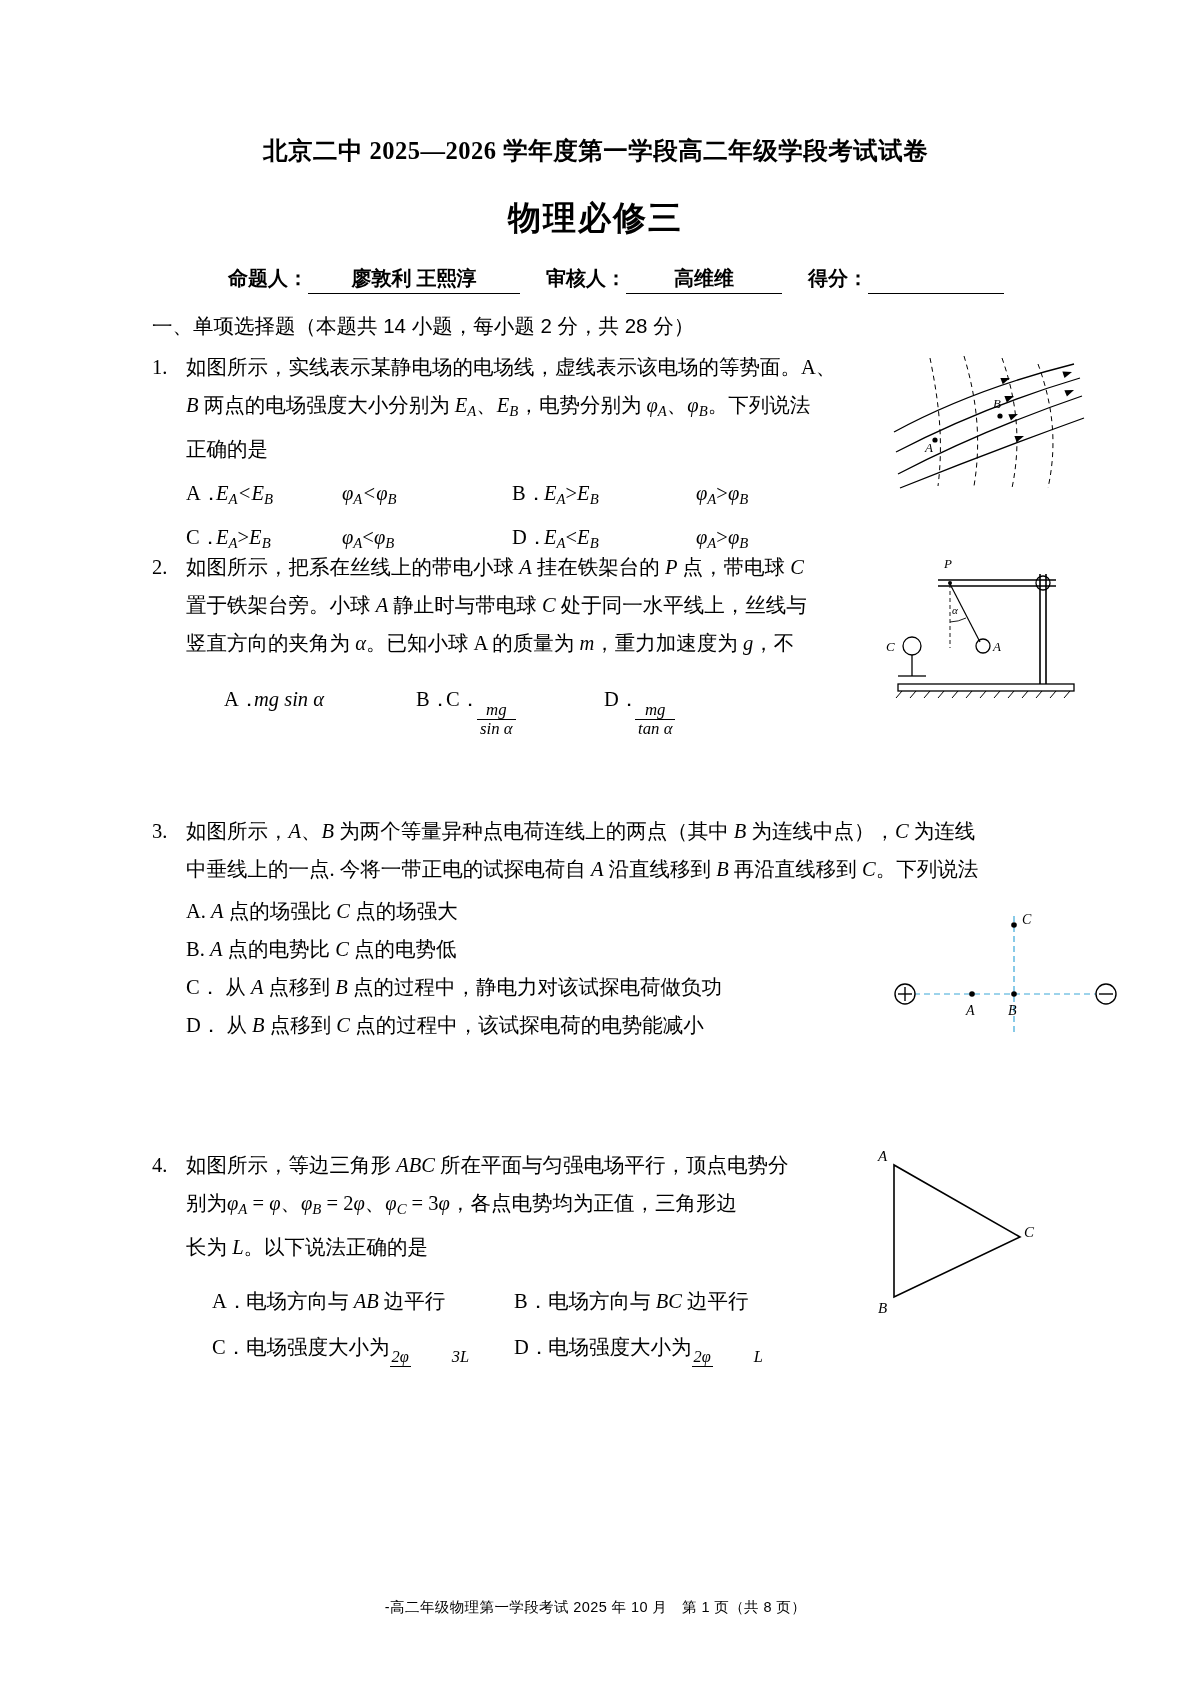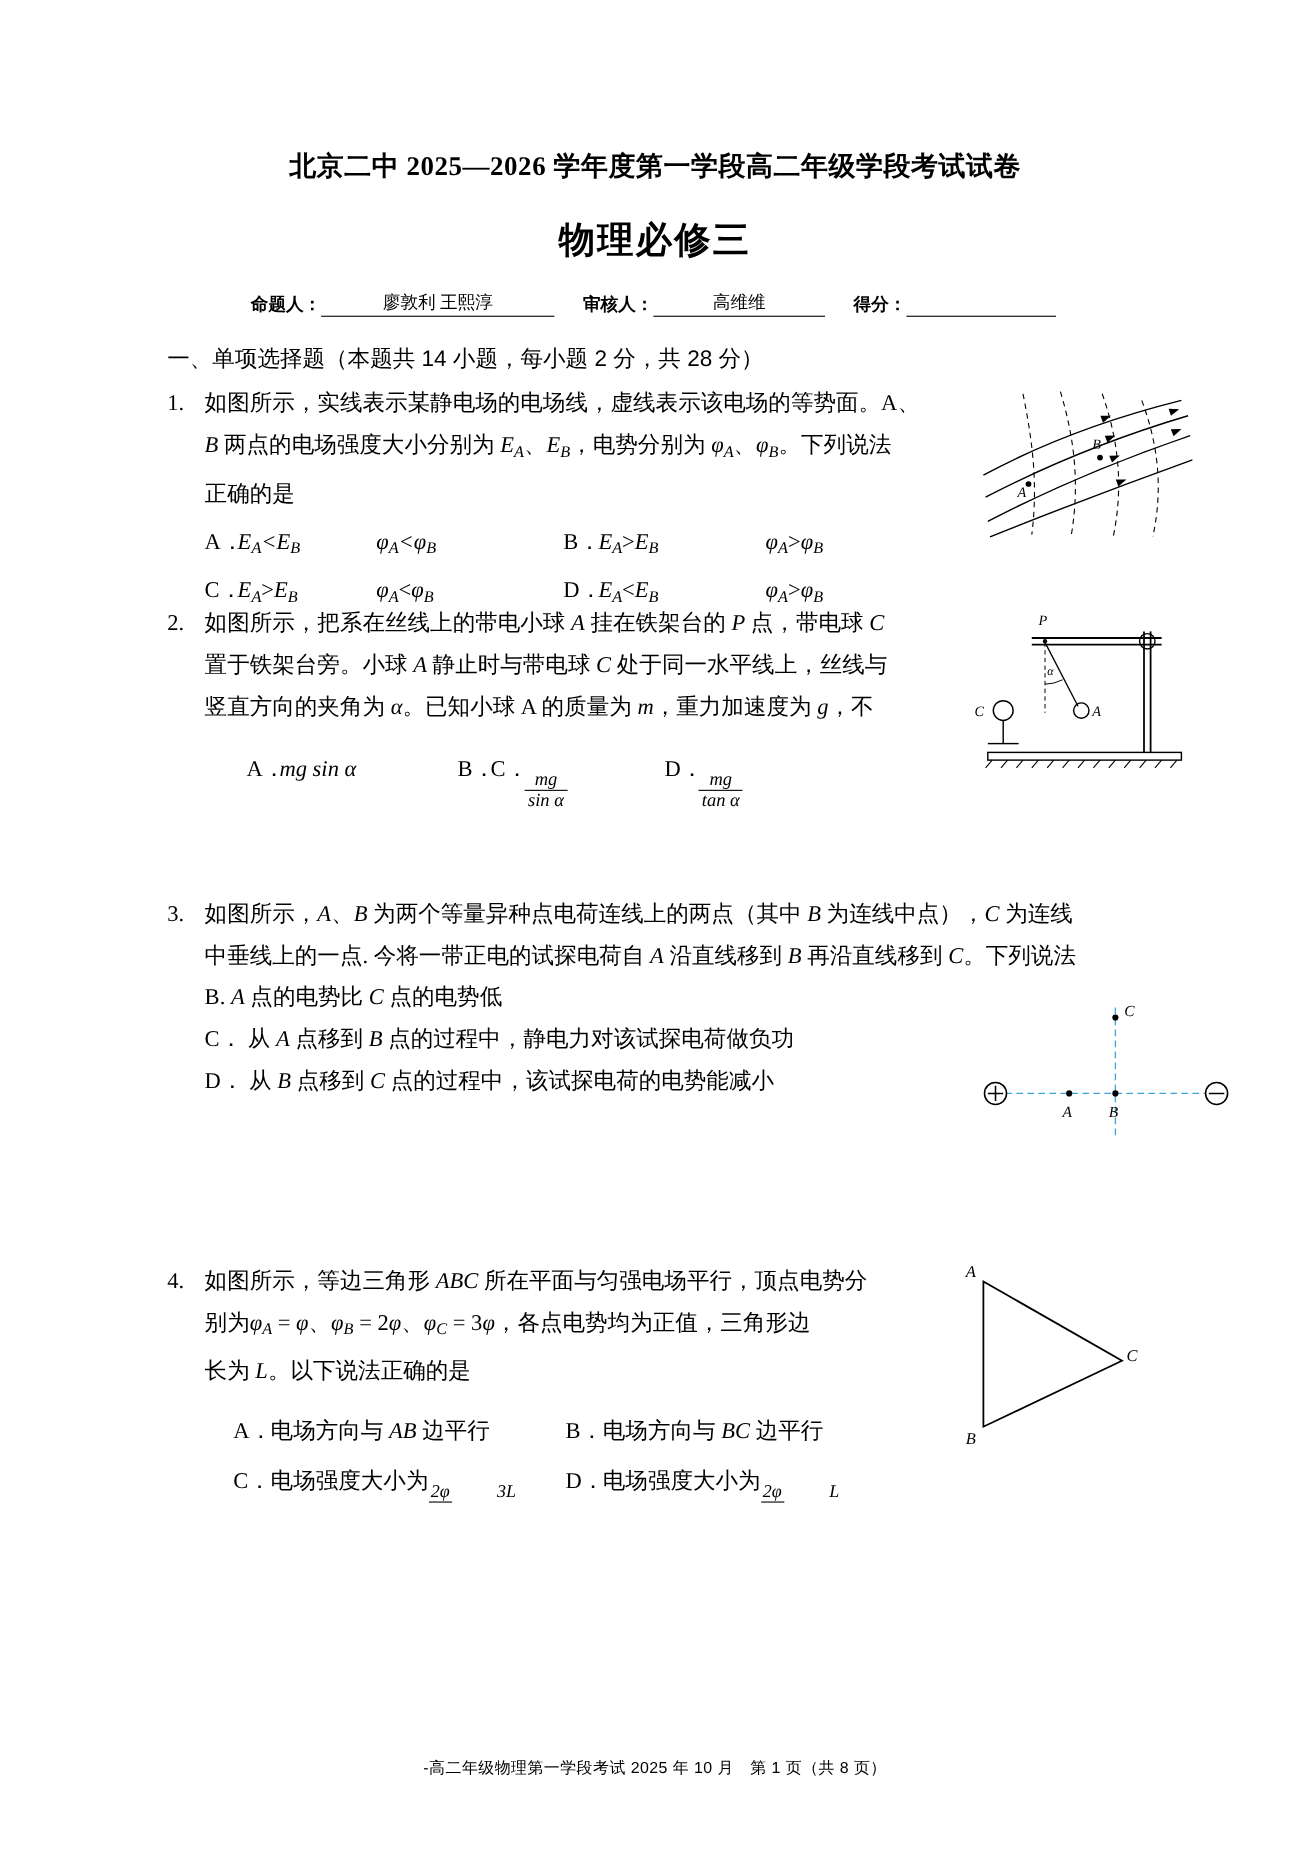--- a/index.html
+++ b/index.html
@@ -40,32 +40,31 @@
     font-weight: bold;
     letter-spacing: 2px;
     position: absolute;
     left: 0; right: 0;
     top: 196px;
   }
   .meta-row {
     position: absolute;
     left: 228px;
     top: 265px;
-    font-size: 16px;
+    font-size: 20px;
     font-weight: bold;
     display: flex;
-    align-items: flex-end;
     white-space: nowrap;
   }
   .meta-value {
     display: inline-block;
     border-bottom: 1.4px solid #000;
     text-align: center;
     padding: 0 8px 1px 8px;
-    font-weight: normal;
+    font-weight: bold;
   }
   .mv-author  { min-width: 196px; }
   .mv-review  { min-width: 140px; }
   .mv-score   { min-width: 120px; }
   .meta-gap { display:inline-block; width: 26px; }
 
   
   .section-head {
     position: absolute;
     left: 152px;
@@ -310,20 +309,24 @@
   <div class="q" style="left:152px; top:812px; width:940px;">
     <span class="q-num">3.</span>
     <div class="q-body">
       <div class="q-line">
         如图所示，<span class="it">A</span>、<span class="it">B</span> 为两个等量异种点电荷连线上的两点（其中 <span class="it">B</span> 为连线中点），<span class="it">C</span> 为连线
       </div>
       <div class="q-line">
         中垂线上的一点. 今将一带正电的试探电荷自 <span class="it">A</span> 沿直线移到 <span class="it">B</span> 再沿直线移到 <span class="it">C</span>。下列说法
       </div>
 
+      <div class="q-line" style="margin-top:4px;">
+        <span>A.</span>
+        <span> <span class="it">A</span> 点的场强比 <span class="it">C</span> 点的场强大</span>
+      </div>
       <div class="q-line">
         <span>B.</span>
         <span> <span class="it">A</span> 点的电势比 <span class="it">C</span> 点的电势低</span>
       </div>
       <div class="q-line">
         <span>C．</span>
         <span> 从 <span class="it">A</span> 点移到 <span class="it">B</span> 点的过程中，静电力对该试探电荷做负功</span>
       </div>
       <div class="q-line">
         <span>D．</span>

